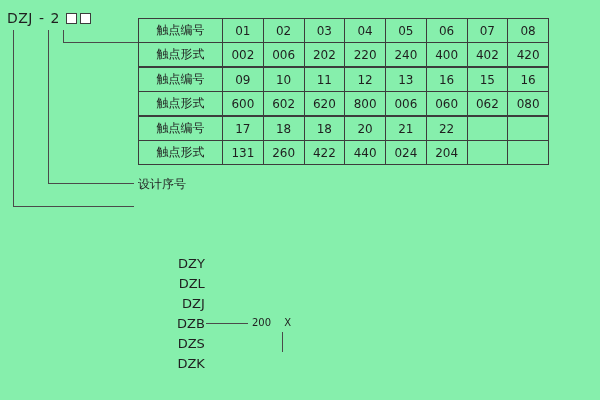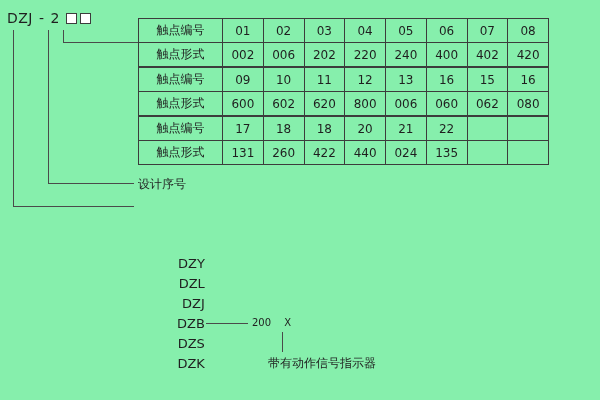--- a/index.html
+++ b/index.html
@@ -169,21 +169,21 @@
           <td></td>
           <td></td>
         </tr>
         <tr>
           <td>触点形式</td>
           <td>131</td>
           <td>260</td>
           <td>422</td>
           <td>440</td>
           <td>024</td>
-          <td>135</td>
+          <td>204</td>
           <td></td>
           <td></td>
         </tr>
       </tbody>
   </table>
 
   <div class="callout" style="left:138px; top:177px;">设计序号</div>
 
   <div class="family">
       <div class="fam-item">DZY</div>
@@ -193,15 +193,14 @@
       <div class="fam-item">DZS</div>
       <div class="fam-item">DZK</div>
     </div>
 
   <div class="line" style="left:206px; top:323px; width:42px; height:1px;"></div>
   <div class="dzb-value">
     <span>200</span>
     <span class="suffix">X</span>
   </div>
   <div class="line" style="left:282px; top:332px; width:1px; height:20px;"></div>
-  <div class="callout" style="left:268px; top:356px;">带有动作信号指示器</div>
 
 </div>
 
 </body></html>

